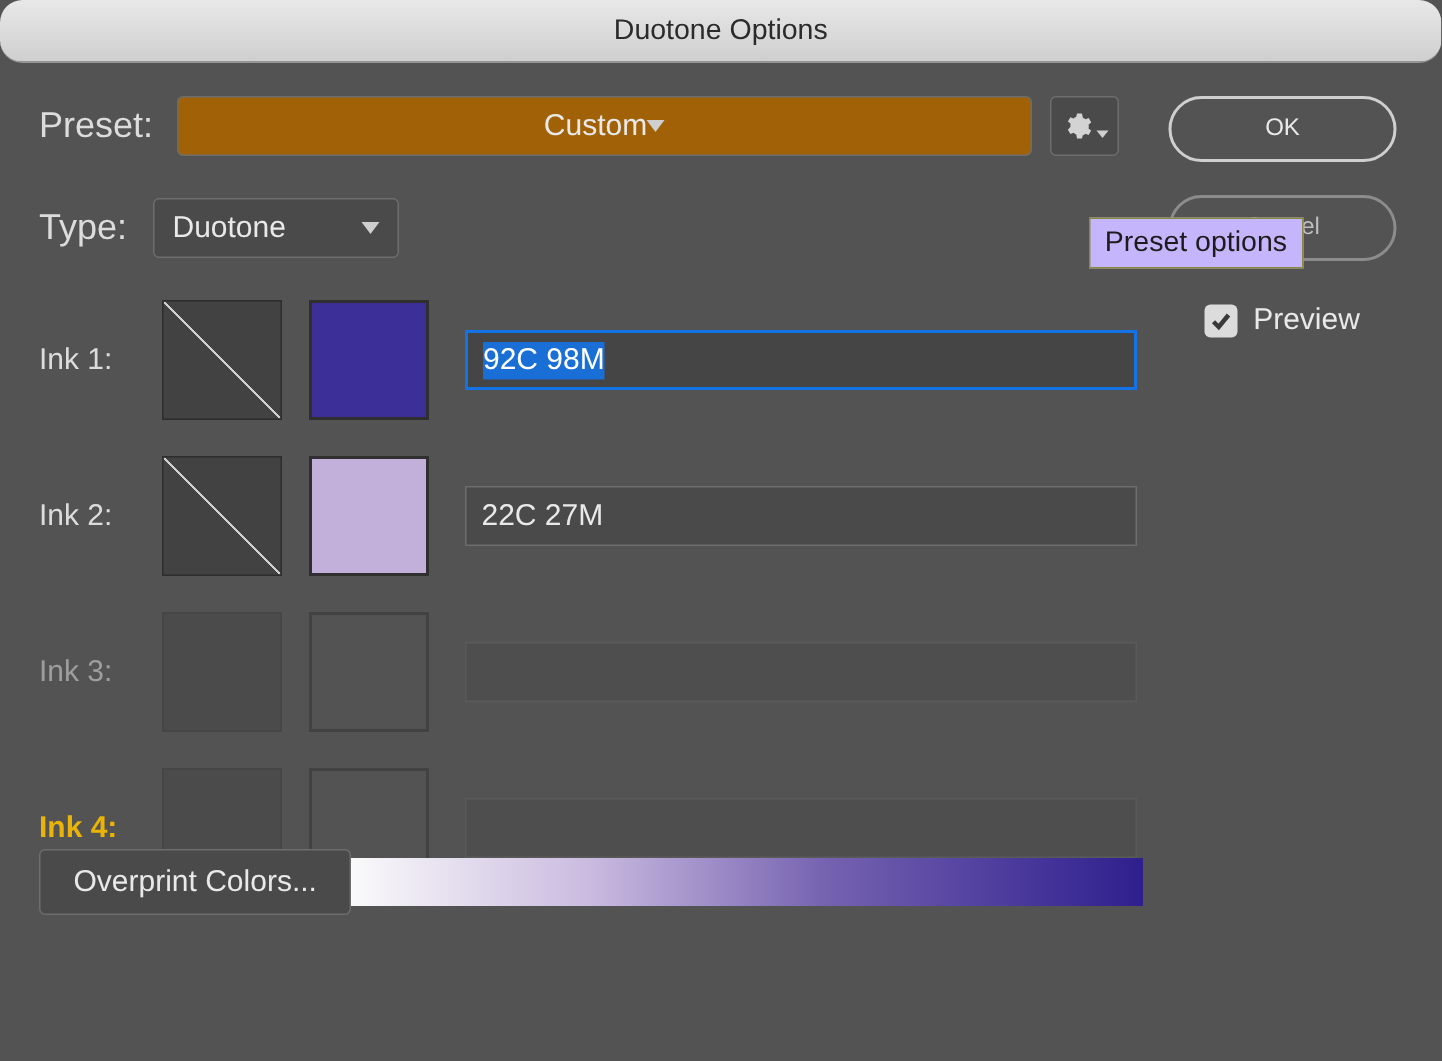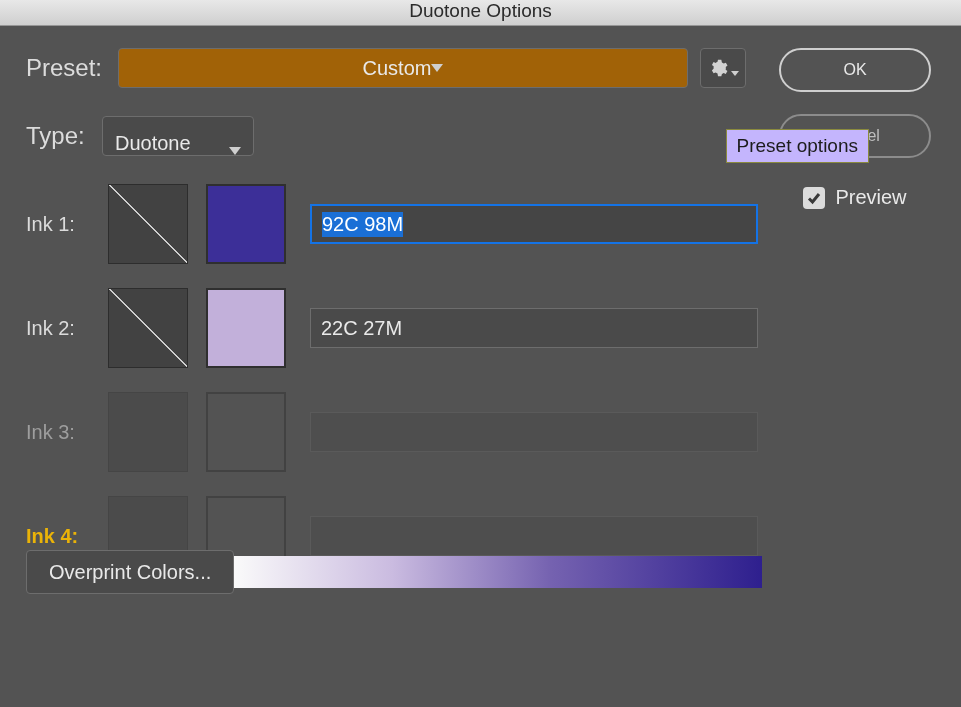--- a/index.html
+++ b/index.html
@@ -1,23 +1,23 @@
 <!DOCTYPE html>
 <html><head>
 <meta charset="utf-8">
 <style>
   * { box-sizing: border-box; margin: 0; padding: 0; font-family: -apple-system, "Helvetica Neue", Arial, sans-serif; }
   body { width: 961px; height: 707px; background: #535353; overflow: hidden; }
 
   .titlebar {
-    height: 26px;
+    height: 42px;
     background: linear-gradient(to bottom, #e8e8e8, #cfcfcf);
     border-bottom: 1px solid #969696;
-    display: flex; align-items: flex-start; justify-content: center;
-    font-size: 19px; color: #2b2b2b; font-weight: 500;
+    display: flex; align-items: center; justify-content: center;
+    font-size: 19px; color: #2b2b2b; font-weight: 500; border-radius: 15px;
   }
 
   .body { position: relative; padding: 22px 26px; color: #dcdcdc; font-size: 20px; }
 
   .row { display: flex; align-items: center; margin-bottom: 20px; }
 
   .lbl { color: #dcdcdc; font-size: 24px; width: 80px; text-align: left; }
 
   .preset-select {
     flex: 0 0 570px; height: 40px; background: #a16207; border: 1px solid #6d6d6d;
@@ -27,22 +27,22 @@
   .chevron { width: 0; height: 0; border-left: 6px solid transparent; border-right: 6px solid transparent; border-top: 8px solid #cfcfcf; }
 
   .gear-btn {
     width: 46px; height: 40px; margin-left: 12px; background: #4a4a4a; border: 1px solid #6d6d6d;
     border-radius: 4px; display: flex; align-items: center; justify-content: center; gap: 3px;
   }
   .gear-btn svg { fill: #d3d3d3; }
   .gear-caret { width:0;height:0;border-left:4px solid transparent;border-right:4px solid transparent;border-top:5px solid #cfcfcf; margin-top:10px;}
 
   .type-select {
-    width: 152px; height: 40px; background: #4a4a4a; border: 1px solid #6d6d6d; border-radius: 4px;
-    display: flex; align-items: flex-end; justify-content: space-between; padding: 0 12px;
+    width: 164px; height: 40px; background: #4a4a4a; border: 1px solid #6d6d6d; border-radius: 4px;
+    display: flex; align-items: center; justify-content: space-between; padding: 0 12px;
     color: #e9e9e9; font-size: 20px; margin-left: 12px;
   }
 
   .ink-rows { margin-top: 26px; }
   .ink-row { display: flex; align-items: center; margin-bottom: 20px; height: 84px; }
   .ink-label { width: 78px; color: #dcdcdc; font-size: 20px; }
 
   .curve-box {
     width: 80px; height: 80px; background: #424242; border: 1px solid #333; margin-left: 4px; position: relative;
   }

